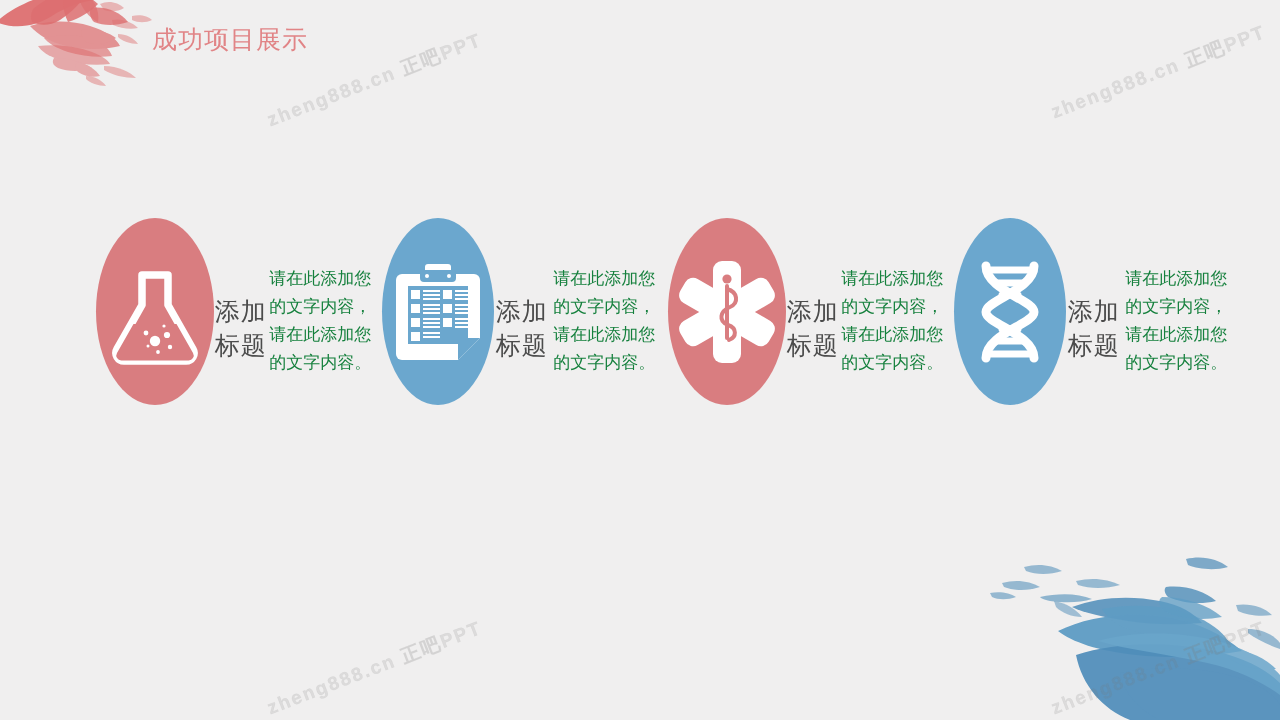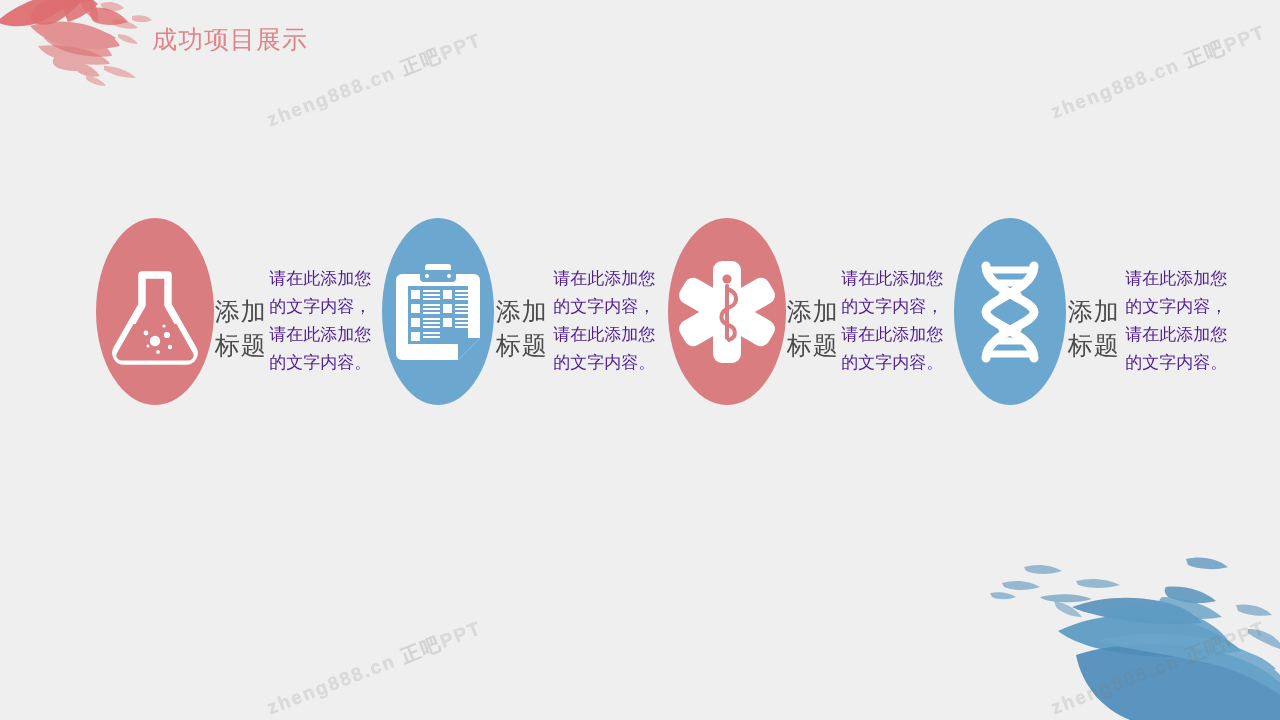--- a/index.html
+++ b/index.html
@@ -88,21 +88,21 @@
     margin-top: 33px;
     font-size: 25px;
     color: #4b4b4b;
     line-height: 34px;
     letter-spacing: 1px;
     text-align: center;
   }
   .card-desc {
     margin-top: 18px;
     font-size: 17px;
-    color: #4c1d95;
+    color: #15803d;
     line-height: 28px;
     text-align: center;
     white-space: pre-line;
   }
 
   
   .watermark {
     position: absolute;
     color: rgba(120,120,120,0.16);
     font-size: 19px;

